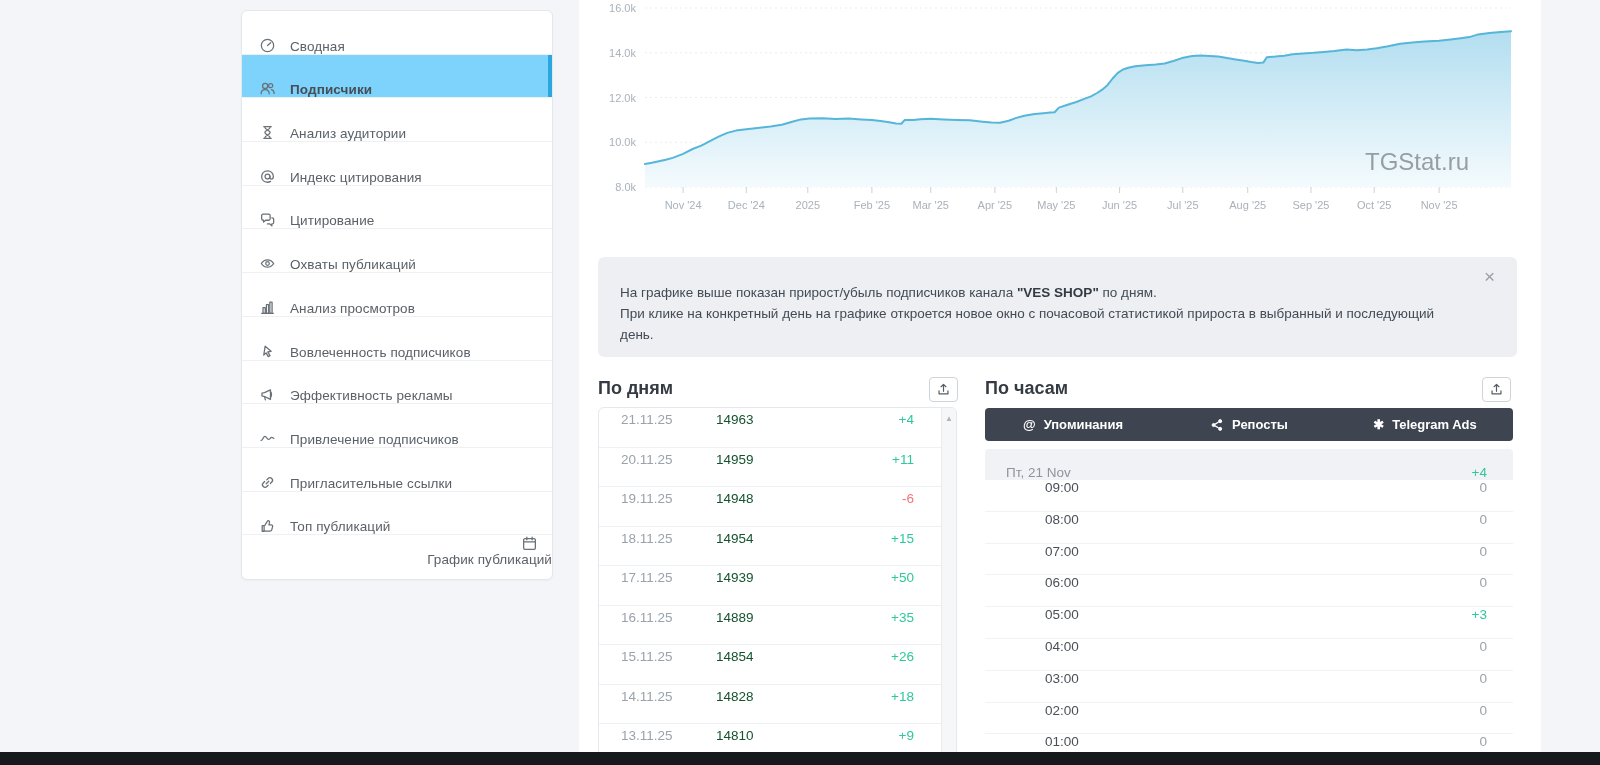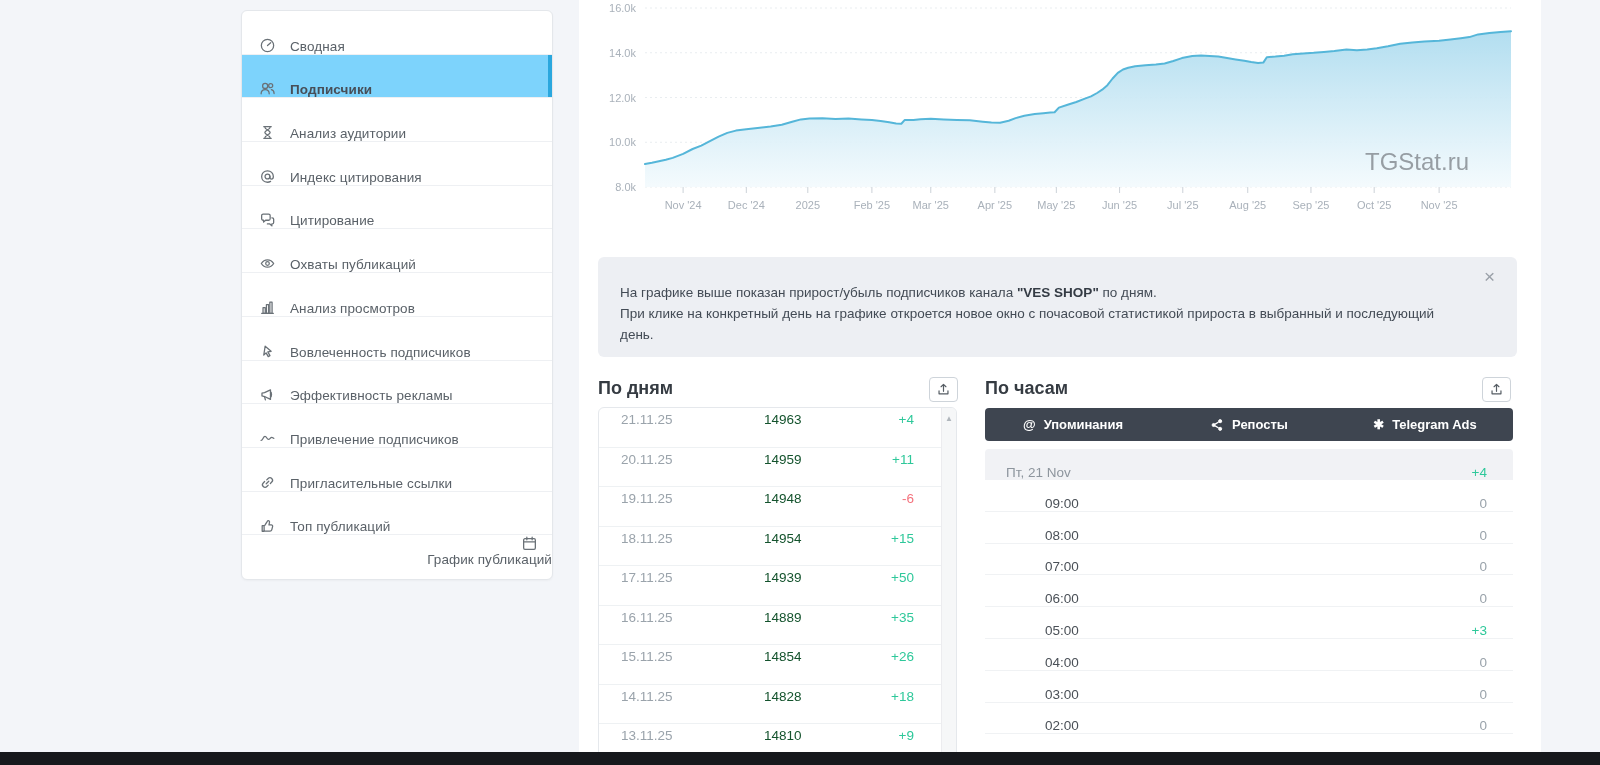--- a/index.html
+++ b/index.html
@@ -63,21 +63,21 @@
   }
   .export-btn svg { width:13px; height:13px; stroke:#565d64; fill:none; stroke-width:1.3; stroke-linecap:round; stroke-linejoin:round; }
 
   
   .days-card {
     position:absolute; left:19px; top:407px; width:359px; height:370px;
     border:1px solid #e5e8ec; border-radius:6px; background:#fff; overflow:hidden;
   }
   .day-row {
     height:39.5px; display:flex; align-items:center;
-    border-bottom:1px solid #eef1f3; padding:0 42px 15px 22px; font-size:13.5px;gap:48px;
+    border-bottom:1px solid #eef1f3; padding:0 42px 15px 22px; font-size:13.5px;
   }
   .day-date { width:95px; color:#9aa3ab; }
   .day-val { flex:1; text-align:left; color:#14532d; }
   .day-delta { width:52px; text-align:right; }
   .delta { color:#2ec89a; }
   .delta.neg { color:#f4727d; }
   .days-scrollbar {
     position:absolute; right:0; top:0; bottom:0; width:15px;
     background:#f6f7f8; border-left:1px solid #ececef;
   }
@@ -96,21 +96,21 @@
   }
   .filter-btn .f-ic { display:flex; align-items:center; font-size:13px; font-weight:700; }
   .filter-btn svg { width:14px; height:14px; stroke:#fff; fill:#fff; stroke-width:1; }
   .hours-wrap { position:absolute; left:406px; top:449px; width:528px; }
   .hours-day-header {
     height:31px; background:#f1f2f5; border-radius:4px 4px 0 0;
     display:flex; align-items:center; padding:16px 26px 0 21px; font-size:13.5px;
   }
   .hdh-label { flex:1; color:#8d959d; }
   .hour-row {
-    height:31.8px; display:flex; align-items:flex-end;
+    height:31.8px; display:flex; align-items:flex-start;
     border-bottom:1px solid #f0f2f4; padding:0 26px 0 60px; font-size:13.5px;
   }
   .hour-time { flex:1; color:#4a5057; }
   .hour-val { color:#9aa3ab; }
   .hour-val.delta { color:#2ec89a; }
 
   
   .bottom-bar { position:absolute; left:0; right:0; bottom:0; height:13px; background:#16181c; }
 </style>
 </head>

